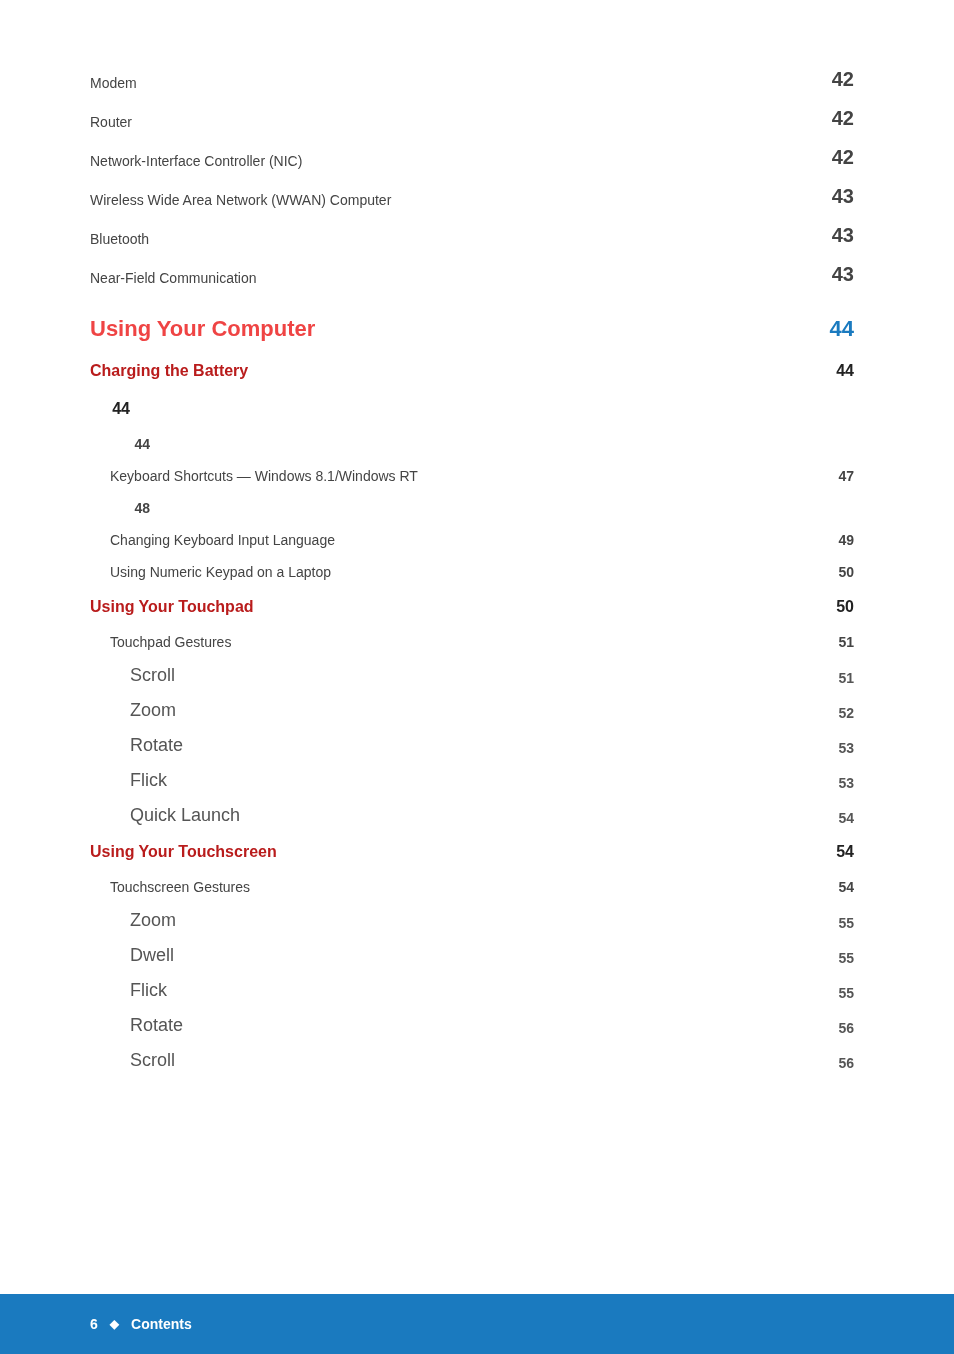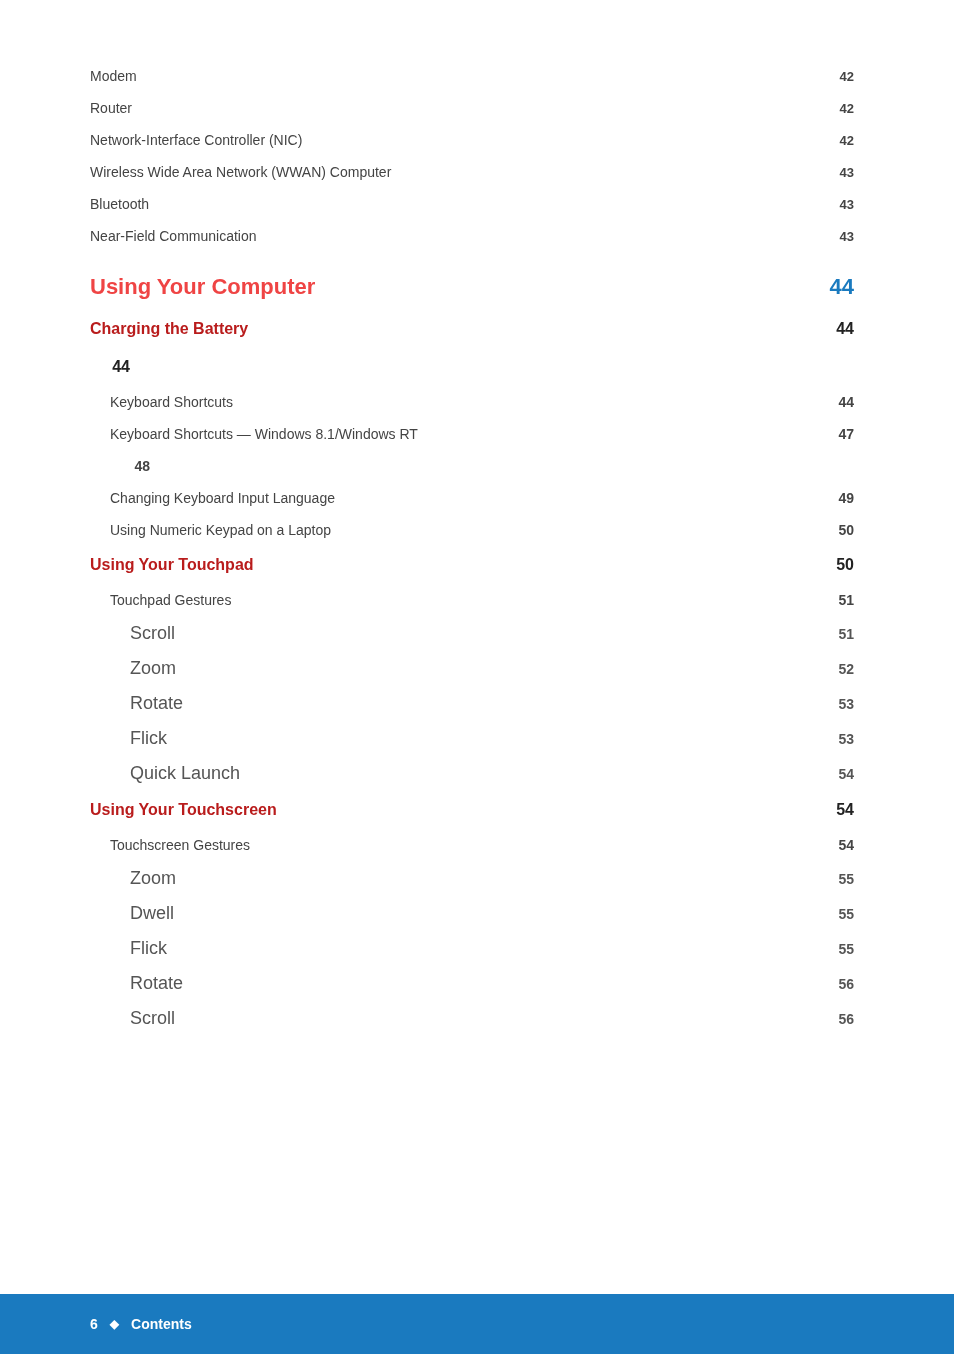--- a/index.html
+++ b/index.html
@@ -25,21 +25,21 @@
     }
 
     .content-area {
       flex: 1;
       padding: 60px 100px 60px 90px;
     }
 
     .toc-entry {
       display: flex;
       justify-content: space-between;
-      align-items: center;
+      align-items: flex-end;
       margin-bottom: 0;
     }
 
     .toc-title {
       color: #333333;
       flex: 1;
     }
 
     .toc-page {
       color: #333333;
@@ -55,21 +55,21 @@
       padding-bottom: 8px;
     }
 
     .level-2 .toc-title {
       font-size: 14px;
       font-weight: normal;
       color: #444444;
     }
 
     .level-2 .toc-page {
-      font-size: 13px;
+      font-size: 20px;
       font-weight: bold;
       color: #444444;
     }
 
     
     .level-3 {
       padding-left: 0px;
       padding-top: 10px;
       padding-bottom: 10px;
     }
@@ -199,21 +199,20 @@
         <span class="toc-page">44</span>
       </div>
       <div class="toc-entry level-3">
         <span class="toc-title">Charging the Battery</span>
         <span class="toc-page">44</span>
       </div>
       <div class="toc-entry level-3">
         <span class="toc-page">44</span>
       </div>
       <div class="toc-entry level-sub">
-        <span class="toc-title">Keyboard Shortcuts</span>
         <span class="toc-page">44</span>
       </div>
       <div class="toc-entry level-sub">
         <span class="toc-title">Keyboard Shortcuts — Windows 8.1/Windows RT</span>
         <span class="toc-page">47</span>
       </div>
       <div class="toc-entry level-sub">
         <span class="toc-page">48</span>
       </div>
       <div class="toc-entry level-sub">

